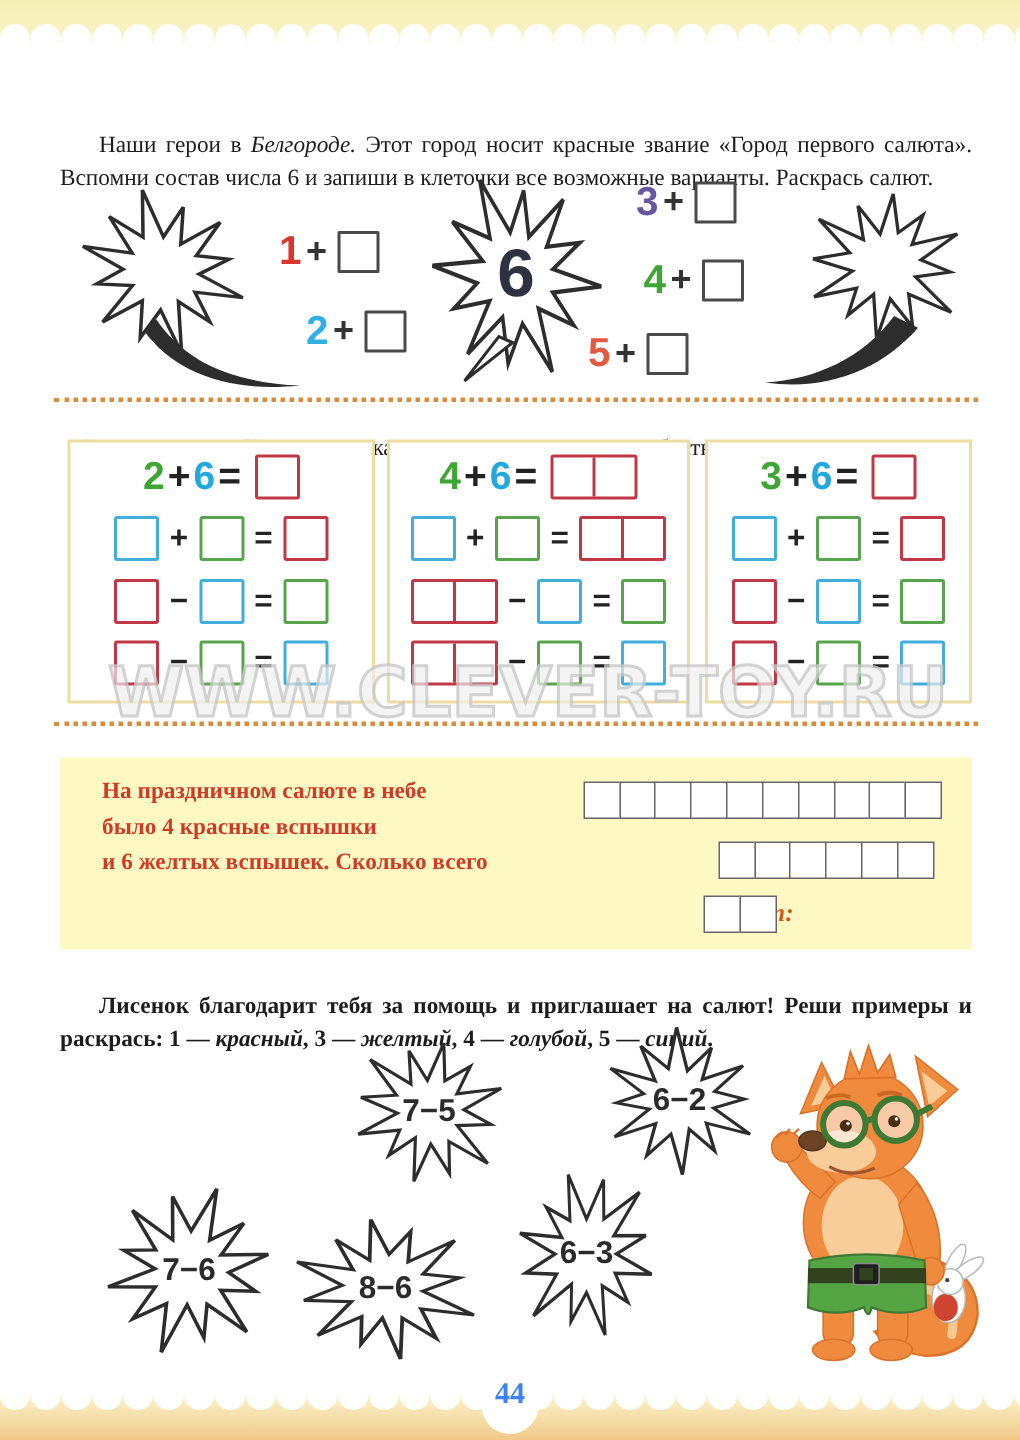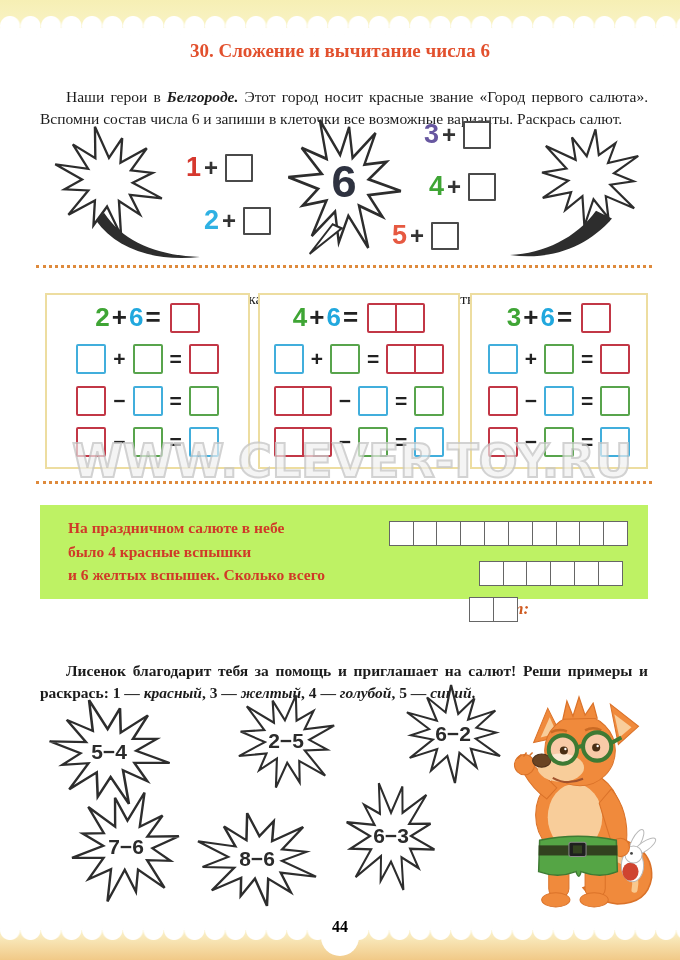--- a/index.html
+++ b/index.html
@@ -9,29 +9,29 @@
   
   .band-top{position:absolute;left:0;top:0;right:0;height:28px;
             background:linear-gradient(#f6efb4,#f9f3c6);}
   .scallop-row{position:absolute;left:0;right:0;height:20px;
             background-image:radial-gradient(circle 10px at 10px 10px,#ffffff 9.5px,rgba(255,255,255,0) 10.5px);
             background-size:20.5px 20px;background-repeat:repeat-x;}
   .band-bottom{position:absolute;left:0;top:930px;right:0;height:30px;
             background:linear-gradient(#fbf3cc,#f1c987);}
   .page-bump{position:absolute;left:321px;top:918px;width:38px;height:38px;border-radius:50%;background:#ffffff;}
   .page-number{position:absolute;left:300px;top:918px;width:80px;text-align:center;
-            font-weight:bold;font-size:16px;color:#000000;}
+            font-weight:bold;font-size:20px;color:#3b82f6;}
 
   
   .title{position:absolute;left:0;top:40px;width:680px;text-align:center;
          font-weight:bold;font-size:19px;}
   .para{position:absolute;left:40px;width:608px;font-size:15.5px;line-height:22px;
         text-align:justify;text-indent:26px;}
   .intro{top:70px;}
-  .b-i{font-weight:bold;font-style:italic;}
+  .b-i{font-weight:normal;font-style:italic;}
   .instr{top:272px;}
   .task-head{top:486px;}
   .finale{top:644px;font-weight:bold;}
   .ital{font-style:italic;}
 
   
   .divider{position:absolute;left:36px;width:616px;border-top:3px dotted #de8a3c;height:0;}
 
   
   .salute{position:absolute;left:0;top:112px;width:680px;height:155px;}
@@ -62,21 +62,21 @@
   .cell.red{border-color:#c23746;} .cell.blue{border-color:#41aedc;} .cell.green{border-color:#58a44c;}
   .cell.dbl{width:54px;}
   .cell.dbl::after{content:"";position:absolute;left:50%;top:0;bottom:0;width:2px;margin-left:-1px;background:#c23746;}
 
   
   .watermark{position:absolute;left:12px;top:434px;width:680px;text-align:center;z-index:6;
         font-family:"DejaVu Sans",sans-serif;font-weight:bold;font-size:46px;letter-spacing:0px;
         color:rgba(238,238,238,0.85);-webkit-text-stroke:2px #c7c7c7;opacity:.8;pointer-events:none;}
 
   
-  .task-box{position:absolute;left:40px;top:505px;width:608px;height:94px;background:#bef264;}
+  .task-box{position:absolute;left:40px;top:505px;width:608px;height:128px;background:#fef9c3;}
   .task-text{position:absolute;left:28px;top:11px;width:330px;color:#d03a28;font-weight:bold;
         font-size:15.5px;line-height:23.5px;}
   .tgrid{position:absolute;display:flex;}
   .tcell{width:23px;height:23px;background:#fff;border:1.2px solid #666;margin-left:-1.2px;box-sizing:content-box;}
   .grid1{left:350px;top:16px;}
   .grid2{left:440px;top:56px;}
   .answer-row{position:absolute;left:430px;top:94px;display:flex;align-items:center;gap:8px;}
   .answer-label{font-style:italic;font-weight:bold;font-size:17px;color:#cf5a20;}
 
   
@@ -95,21 +95,20 @@
   <defs>
     <polygon id="star12" points="48,0 21.3,5.7 34.6,20 14.1,14.1 25,43.3 6,22.2 0,42 -5.4,20.3 -23,39.8 -13.4,13.4 -32.9,19 -21.3,5.7 -47,0 -19.3,-5.2 -38.1,-22 -16.3,-16.3 -25,-43.3 -5.4,-20.3 0,-41 5.2,-19.3 22.5,-39 15.6,-15.6 33.8,-19.5 20.3,-5.4" fill="#ffffff" stroke="#2d2d2d" stroke-width="2" stroke-linejoin="miter"></polygon>
   </defs>
 </svg>
 
 <div id="page">
 
   <div class="band-top"></div>
   <div class="scallop-row" style="top:16px"></div>
 
-  <div class="title" style="color: rgb(226, 80, 45);">30. Сложение и вычитание числа 6</div>
 
   <p class="para intro"><span>Наши герои в </span><span class="b-i">Белгороде.</span><span> Этот город носит красные звание «Город первого салюта». </span><span>Вспомни состав числа 6 и запиши в клеточки все возможные варианты. Раскрась салют.</span></p>
 
   <div class="salute">
 
     <div class="fw" style="left:30px;top:10px;width:175px;height:138px">
       <svg viewBox="0 0 175 140" preserveAspectRatio="none">
         <use href="#star12" transform="translate(78,60) rotate(18) scale(1.18,1.12)"></use>
         <path d="M 66 100 C 86 128, 122 142, 170 137 C 126 135, 94 122, 74 92 Z" fill="#2d2d2d"></path>
       </svg>
@@ -292,31 +291,25 @@
       <span class="tgrid">
           <div class="tcell"></div>
           <div class="tcell"></div>
         </span>
     </div>
   </div>
 
   <p class="para finale"><span>Лисенок благодарит тебя за помощь и приглашает на салют! Реши примеры и раскрась: </span><span><span>1</span><span> — </span><span class="ital">красный</span><span>, </span></span><span><span>3</span><span> — </span><span class="ital">желтый</span><span>, </span></span><span><span>4</span><span> — </span><span class="ital">голубой</span><span>, </span></span><span><span>5</span><span> — </span><span class="ital">синий</span><span>.</span></span></p>
 
   <div class="stars">
-    <div class="star-item" style="left:38px;top:14px;width:142px;height:120px">
-      <svg viewBox="-55 -55 110 110" preserveAspectRatio="none">
-          <use href="#star12" transform="rotate(12)"></use>
-        </svg>
-      <div class="star-label">5−4</div>
-    </div>
     <div class="star-item" style="left:228px;top:6px;width:116px;height:114px">
       <svg viewBox="-55 -55 110 110" preserveAspectRatio="none">
           <use href="#star12" transform="rotate(-18)"></use>
         </svg>
-      <div class="star-label">2−5</div>
+      <div class="star-label">7−5</div>
     </div>
     <div class="star-item" style="left:392px;top:2px;width:122px;height:108px">
       <svg viewBox="-55 -55 110 110" preserveAspectRatio="none">
           <use href="#star12" transform="rotate(28)"></use>
         </svg>
       <div class="star-label">6−2</div>
     </div>
     <div class="star-item" style="left:60px;top:106px;width:132px;height:126px">
       <svg viewBox="-55 -55 110 110" preserveAspectRatio="none">
           <use href="#star12" transform="rotate(48)"></use>

